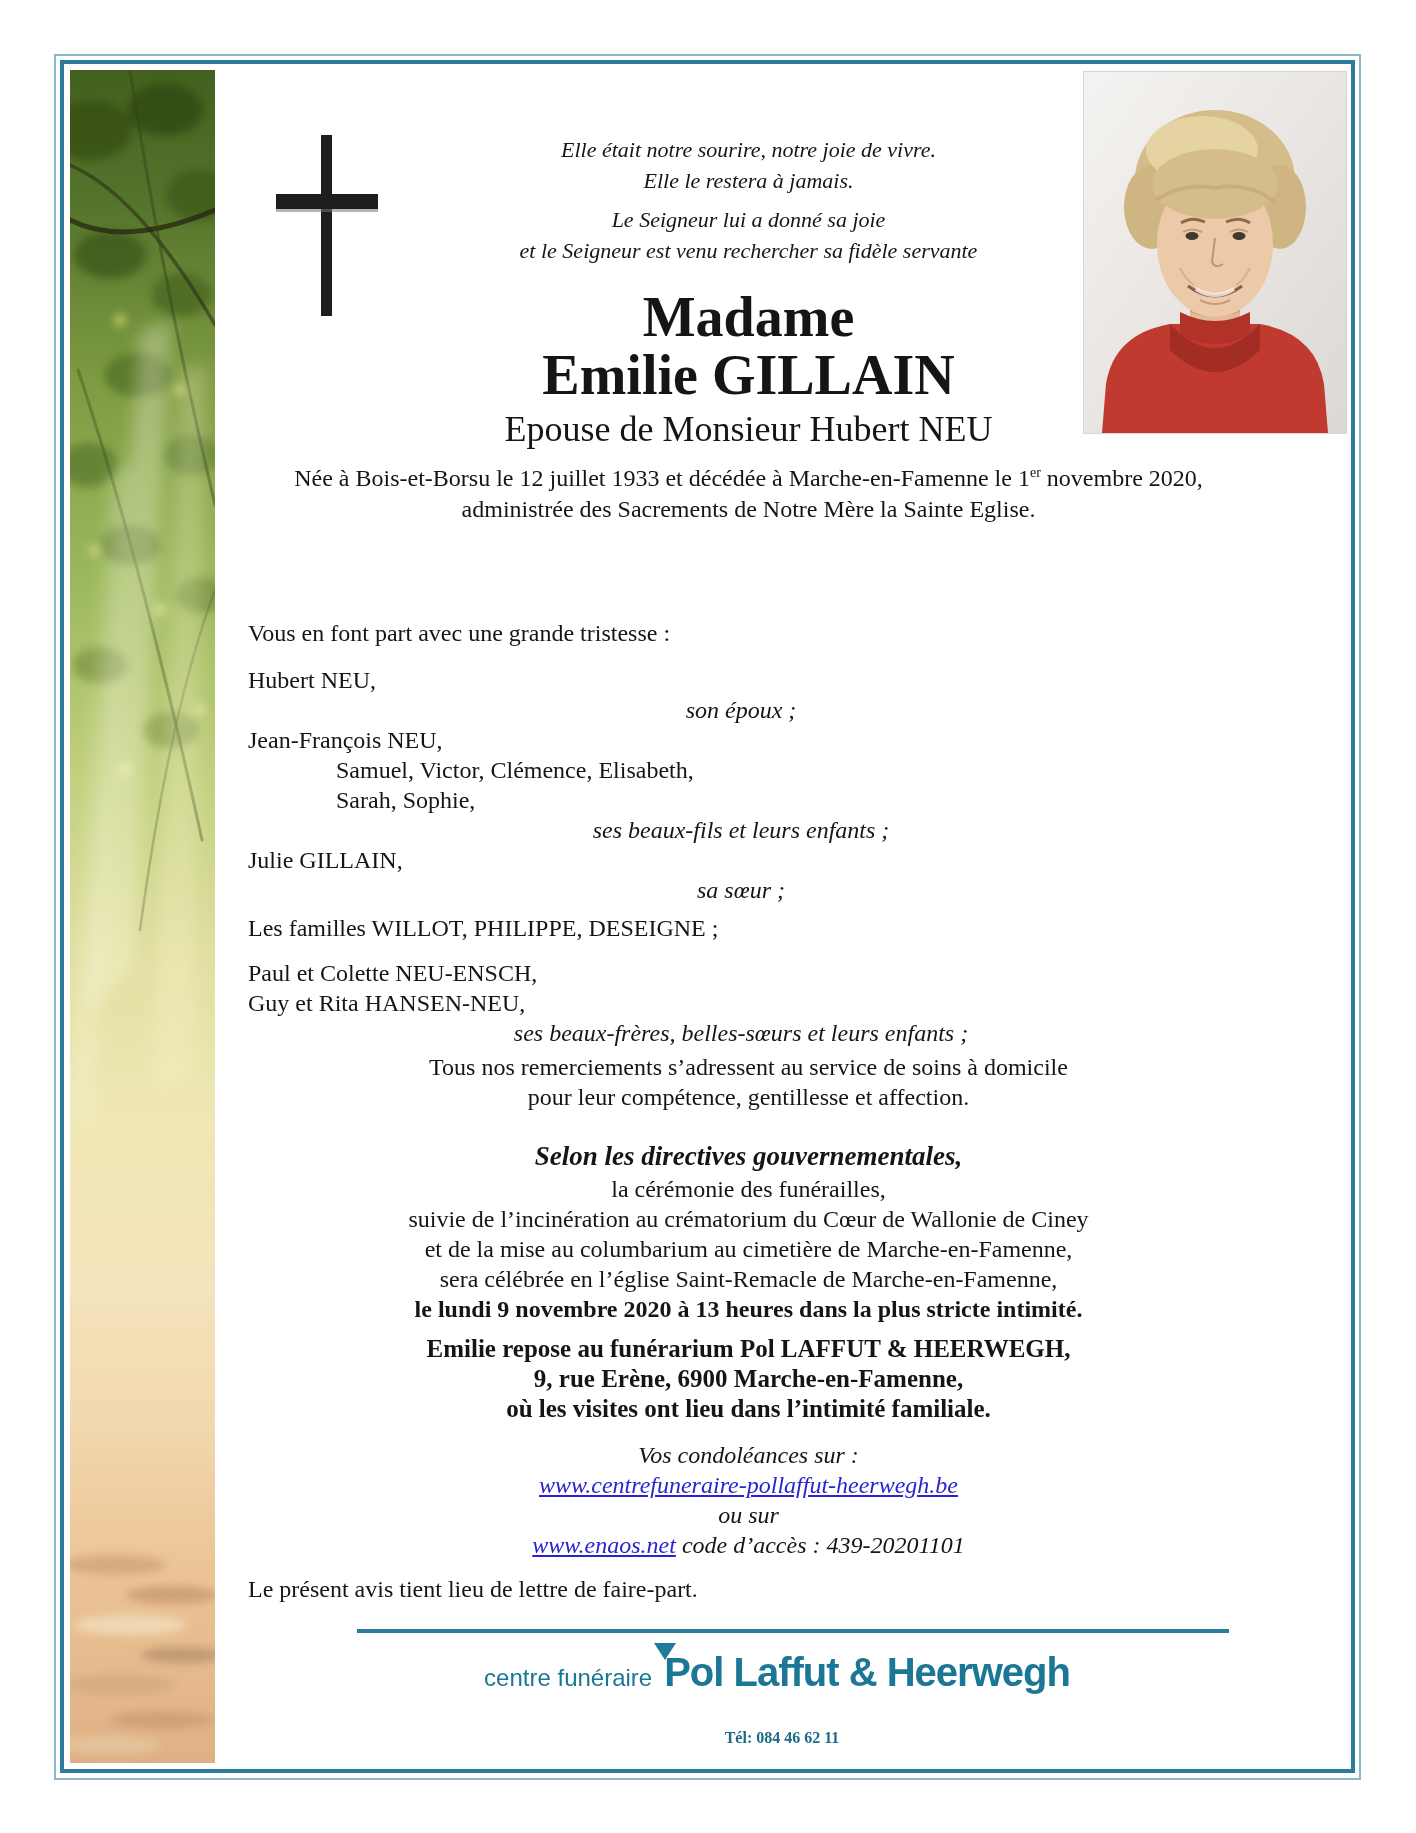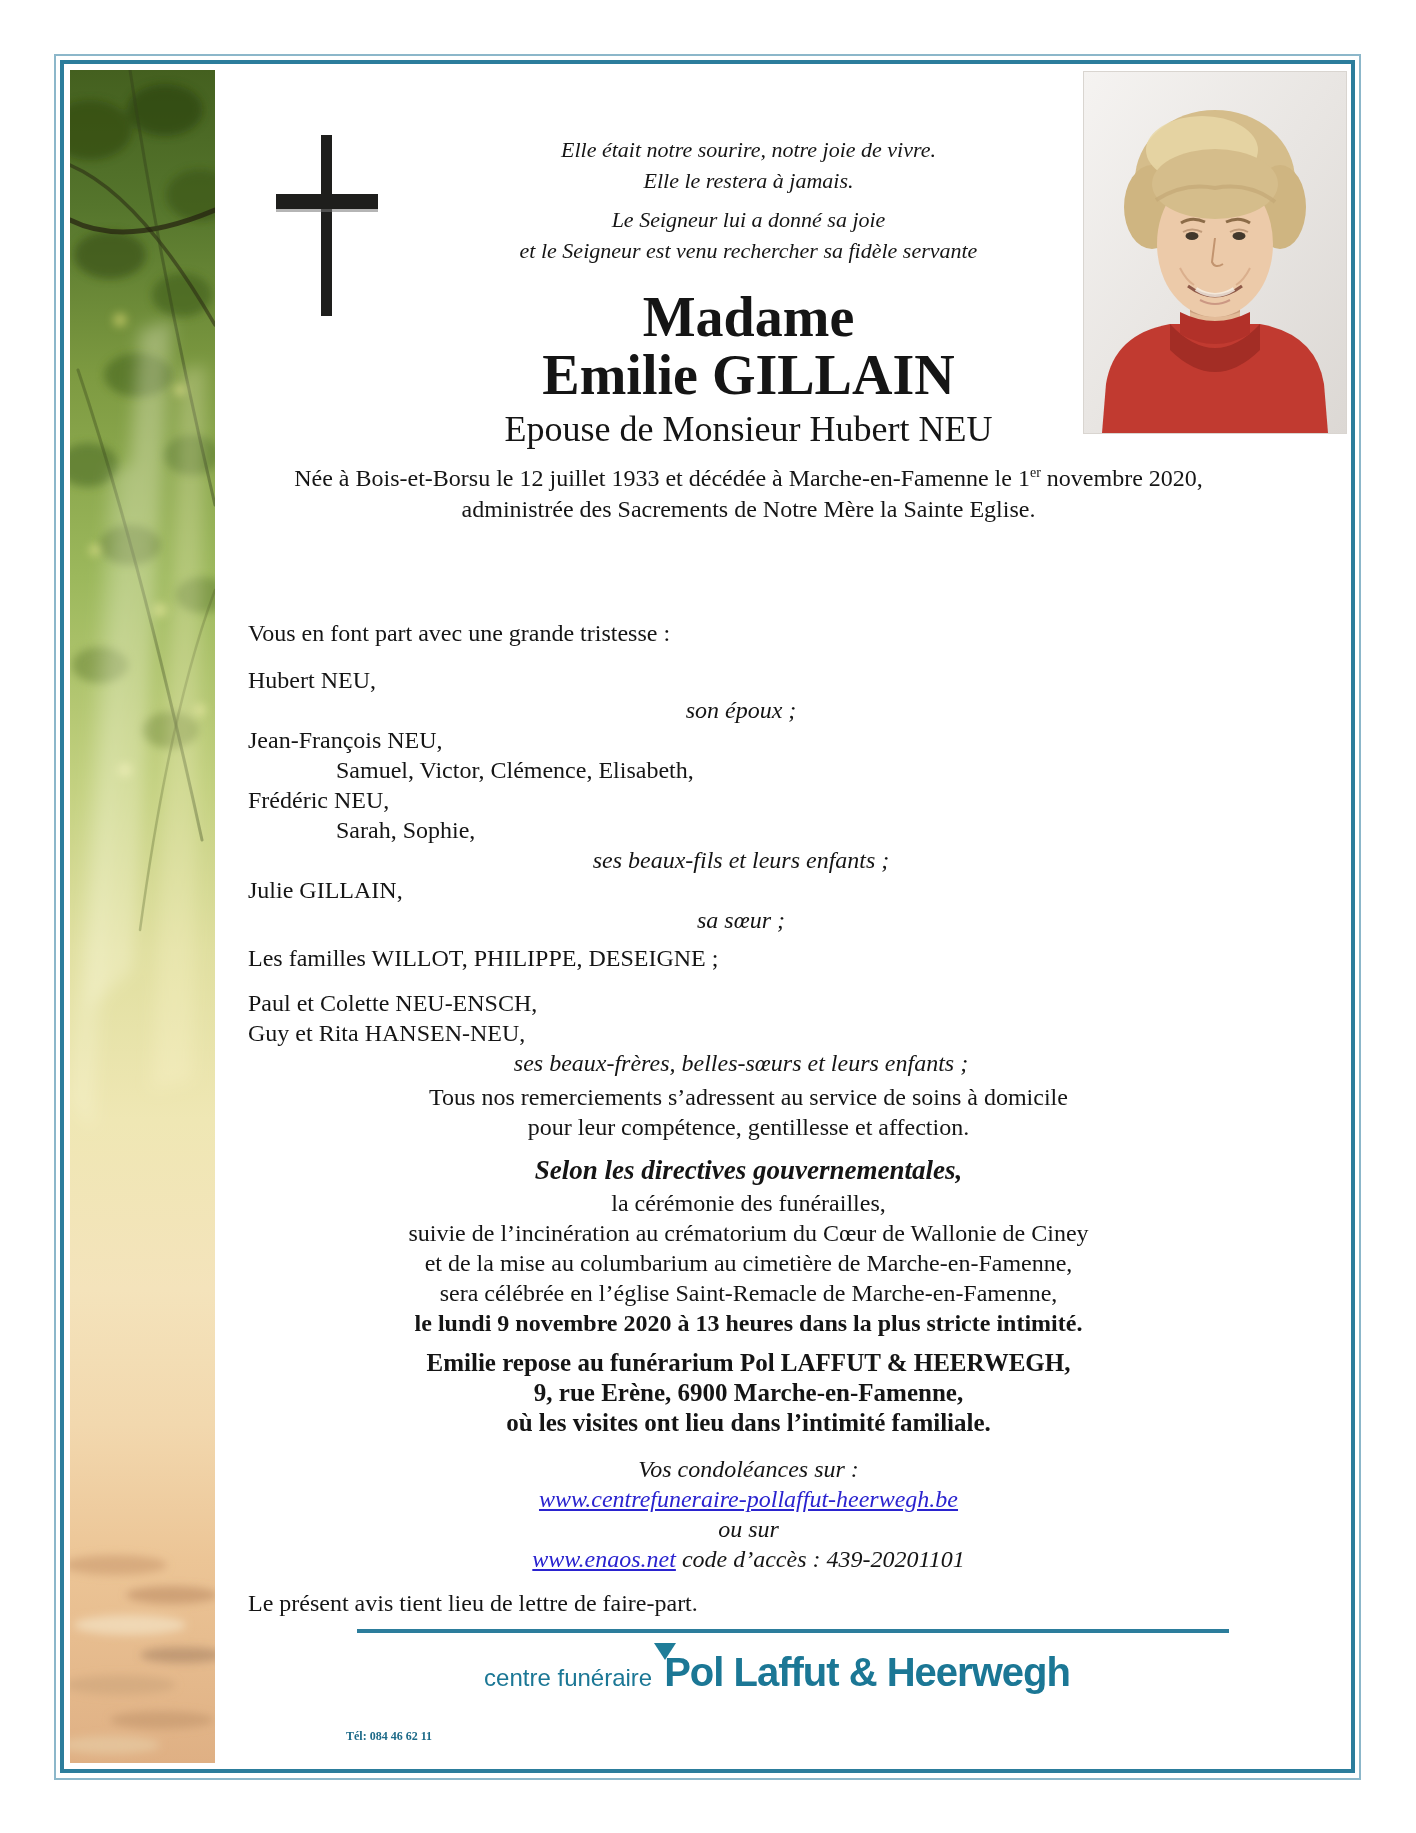--- a/index.html
+++ b/index.html
@@ -37,39 +37,39 @@
   .quote{font-style:italic;font-size:22px;line-height:31px;text-align:center;}
   .qblock1{margin-top:134px;}
   .qblock2{margin-top:8px;}
   .title-line{font-weight:bold;font-size:56px;line-height:58px;text-align:center;}
   .title-block{margin-top:22px;}
   .spouse-line{font-size:36px;line-height:42px;text-align:center;margin-top:4px;}
   .birth{font-size:24px;line-height:31px;text-align:center;margin-top:7px;}
   .birth sup{font-size:14px;}
   .intro{margin-top:93px;}
   .thanks{margin-top:4px;}
-  .selon{margin-top:10px;font-weight:bold;font-style:italic;font-size:27px;line-height:36px;text-align:center;}
+  .selon{margin-top:26px;font-weight:bold;font-style:italic;font-size:27px;line-height:36px;text-align:center;}
   .bold{font-weight:bold;}
   .repose{margin-top:10px;font-size:25px;}
   .condol{margin-top:16px;font-style:italic;}
   .linkline a, a.inline-link{color:#2a23cf;text-decoration:underline;font-style:italic;cursor:pointer;}
   .notice{margin-top:14px;}
 
   
   .rule{position:absolute;left:357px;top:1629px;width:872px;height:4px;background:#2c7d9c;}
   .triangle{position:absolute;left:654px;top:1643px;width:0;height:0;
             border-left:11px solid transparent;border-right:11px solid transparent;
             border-top:17px solid #1f7d99;}
   .logo-row{position:absolute;left:341px;top:1650px;width:872px;text-align:center;white-space:nowrap;}
   .brand-small{font-family:"Liberation Sans",sans-serif;font-size:24px;color:#1b7795;}
   .brand-large{font-family:"Liberation Sans",sans-serif;font-size:40px;font-weight:bold;color:#1b7795;margin-left:12px;letter-spacing:-1px;}
   .towns{position:absolute;left:346px;top:1702px;width:872px;text-align:center;
          font-size:20px;font-weight:bold;color:#1d6a88;line-height:24px;}
-  .phone{position:absolute;left:346px;top:1729px;width:872px;
-         font-size:12px;font-weight:bold;color:#1d6a88;}
+  .phone{position:absolute;left:346px;top:1729px;width:872px;text-align:center;
+         font-size:16px;font-weight:bold;color:#1d6a88;}
 </style>
 </head>
 <body>
 
 <div class="page">
 
   <div class="frame-outer"></div>
   <div class="frame-inner"></div>
 
   <div class="side-photo">
@@ -214,21 +214,20 @@
       <div>administrée des Sacrements de Notre Mère la Sainte Eglise.</div>
     </div>
 
     <div class="intro leftline">Vous en font part avec une grande tristesse :</div>
 
     <div>
       <div class="leftline" style="margin-top:17px">Hubert NEU,</div>
       <div class="role">son époux ;</div>
       <div class="leftline">Jean-François NEU,</div>
       <div class="indent">Samuel, Victor, Clémence, Elisabeth,</div>
-      <div class="leftline">Frédéric NEU,</div>
       <div class="indent">Sarah, Sophie,</div>
       <div class="role">ses beaux-fils et leurs enfants ;</div>
       <div class="leftline">Julie GILLAIN,</div>
       <div class="role">sa sœur ;</div>
       <div class="leftline" style="margin-top:8px">Les familles WILLOT, PHILIPPE, DESEIGNE ;</div>
       <div class="leftline" style="margin-top:15px">Paul et Colette NEU-ENSCH,</div>
       <div class="leftline">Guy et Rita HANSEN-NEU,</div>
       <div class="role">ses beaux-frères, belles-sœurs et leurs enfants ;</div>
     </div>
 

